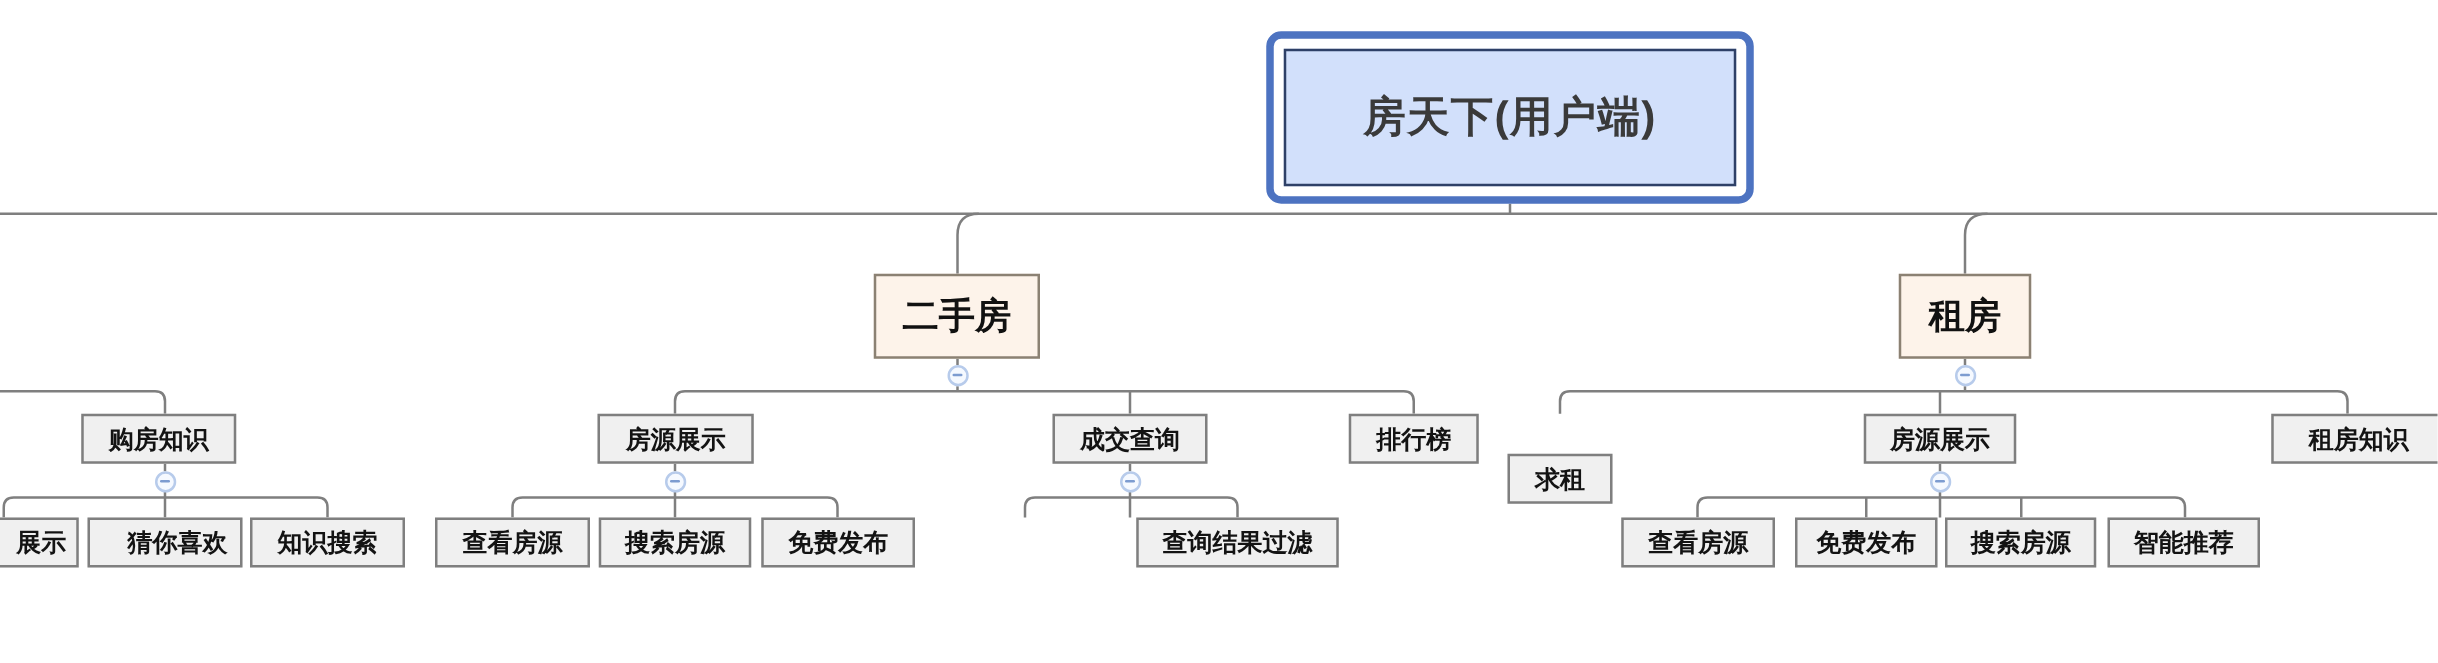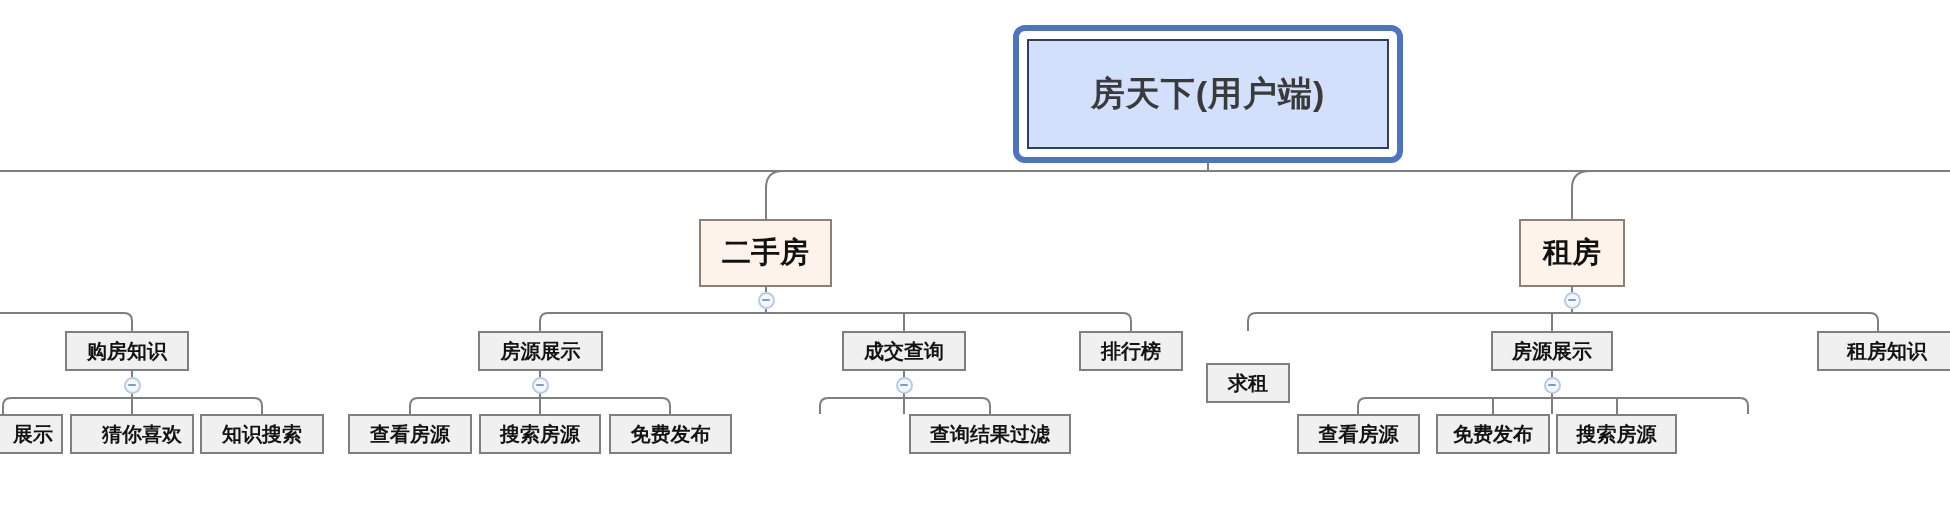--- a/index.html
+++ b/index.html
@@ -123,20 +123,23 @@
     </div>
     <div class="node level-topic" style="left: 1297px; top: 414px; width: 123px; height: 40px;">
       <span>查看房源</span>
     </div>
     <div class="node level-topic" style="left: 1436px; top: 414px; width: 114px; height: 40px;">
       <span>免费发布</span>
     </div>
     <div class="node level-topic" style="left: 1556px; top: 414px; width: 121px; height: 40px;">
       <span>搜索房源</span>
     </div>
+    <div class="node level-topic" style="left: 1686px; top: 414px; width: 122px; height: 40px;">
+      <span>智能推荐</span>
+    </div>
     <div class="collapse-btn" style="left: 757.5px; top: 291.5px;">
       <div class="dash"></div>
     </div>
     <div class="collapse-btn" style="left: 1563.5px; top: 291.5px;">
       <div class="dash"></div>
     </div>
     <div class="collapse-btn" style="left: 123.5px; top: 376.5px;">
       <div class="dash"></div>
     </div>
     <div class="collapse-btn" style="left: 531.5px; top: 376.5px;">

